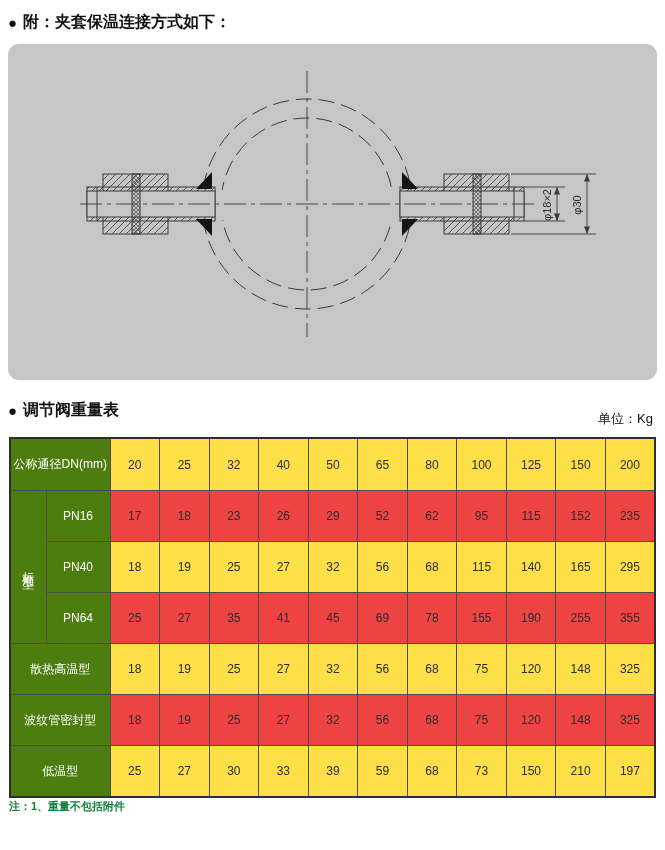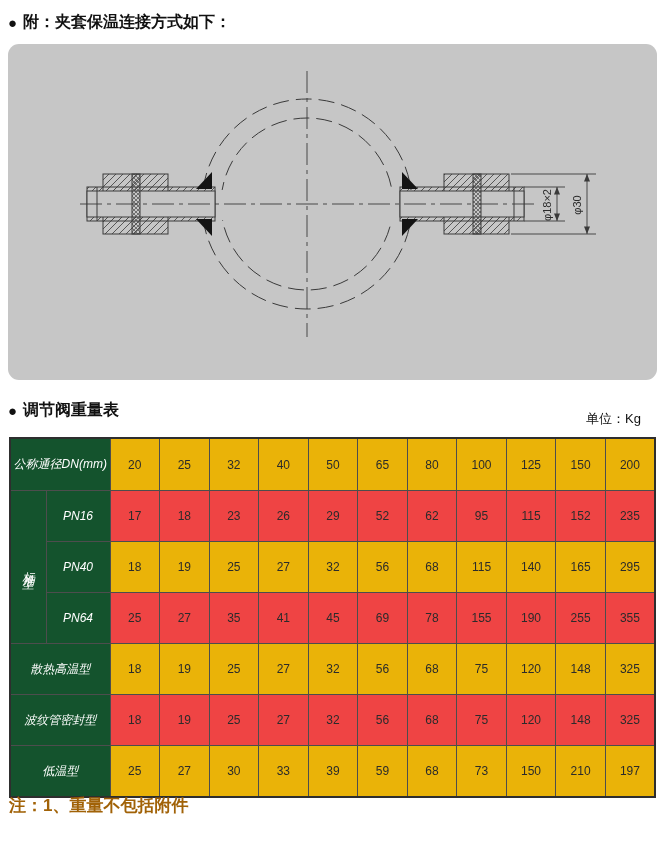--- a/index.html
+++ b/index.html
@@ -13,44 +13,44 @@
   }
   .bullet{font-size:15px;line-height:1;color:#111;}
   #heading1{position:absolute;left:8px;top:12px;}
   #diagram-box{
     position:absolute;left:8px;top:44px;width:649px;height:336px;
     background:#c6c6c6;border-radius:11px;
   }
   #diagram-box svg{display:block;width:649px;height:336px;}
   #heading2{position:absolute;left:8px;top:400px;}
   #unit-label{
-    position:absolute;right:24px;top:410px;
+    position:absolute;right:12px;top:410px;
     font-size:13px;color:#111;
   }
   #weight-table{
     position:absolute;left:9px;top:437px;
     border-collapse:collapse;table-layout:fixed;width:647px;
     border:2px solid #2e2e2e;
   }
   #weight-table td{
     border:1px solid #4d4d4d;text-align:center;vertical-align:middle;
     height:50px;font-size:12px;padding:0;
   }
   #weight-table tr:first-child td{height:51px;}
-  #weight-table td.lbl{background:#14532d;color:#ffffff;font-style:italic;}
+  #weight-table td.lbl{background:#4d7c0f;color:#ffffff;}
   #weight-table td.c{color:#2b2b2b;}
-  #weight-table td.shade{background:#eab308;margin-top:32px;}
+  #weight-table td.shade{background:#fde047;margin-top:32px;}
   #weight-table td.white{background:#ef4444;}
   .vtext{
     writing-mode:vertical-rl;text-orientation:upright;
     letter-spacing:3px;display:inline-block;line-height:1;
   }
   #notes{
     position:absolute;left:9px;top:797px;width:640px;
-    font-size:17px;font-weight:700;color:#a16207;line-height:18px;
+    font-size:11px;font-weight:700;color:#15803d;line-height:18px;
   }
   #notes .note-line{padding-left:28px;}
   #notes .note-line.first{padding-left:0;}
 </style>
 </head>
 <body>
 
 <div id="heading1" class="section-heading">
   <span class="bullet">●</span>
   <span>附：夹套保温连接方式如下：</span>

